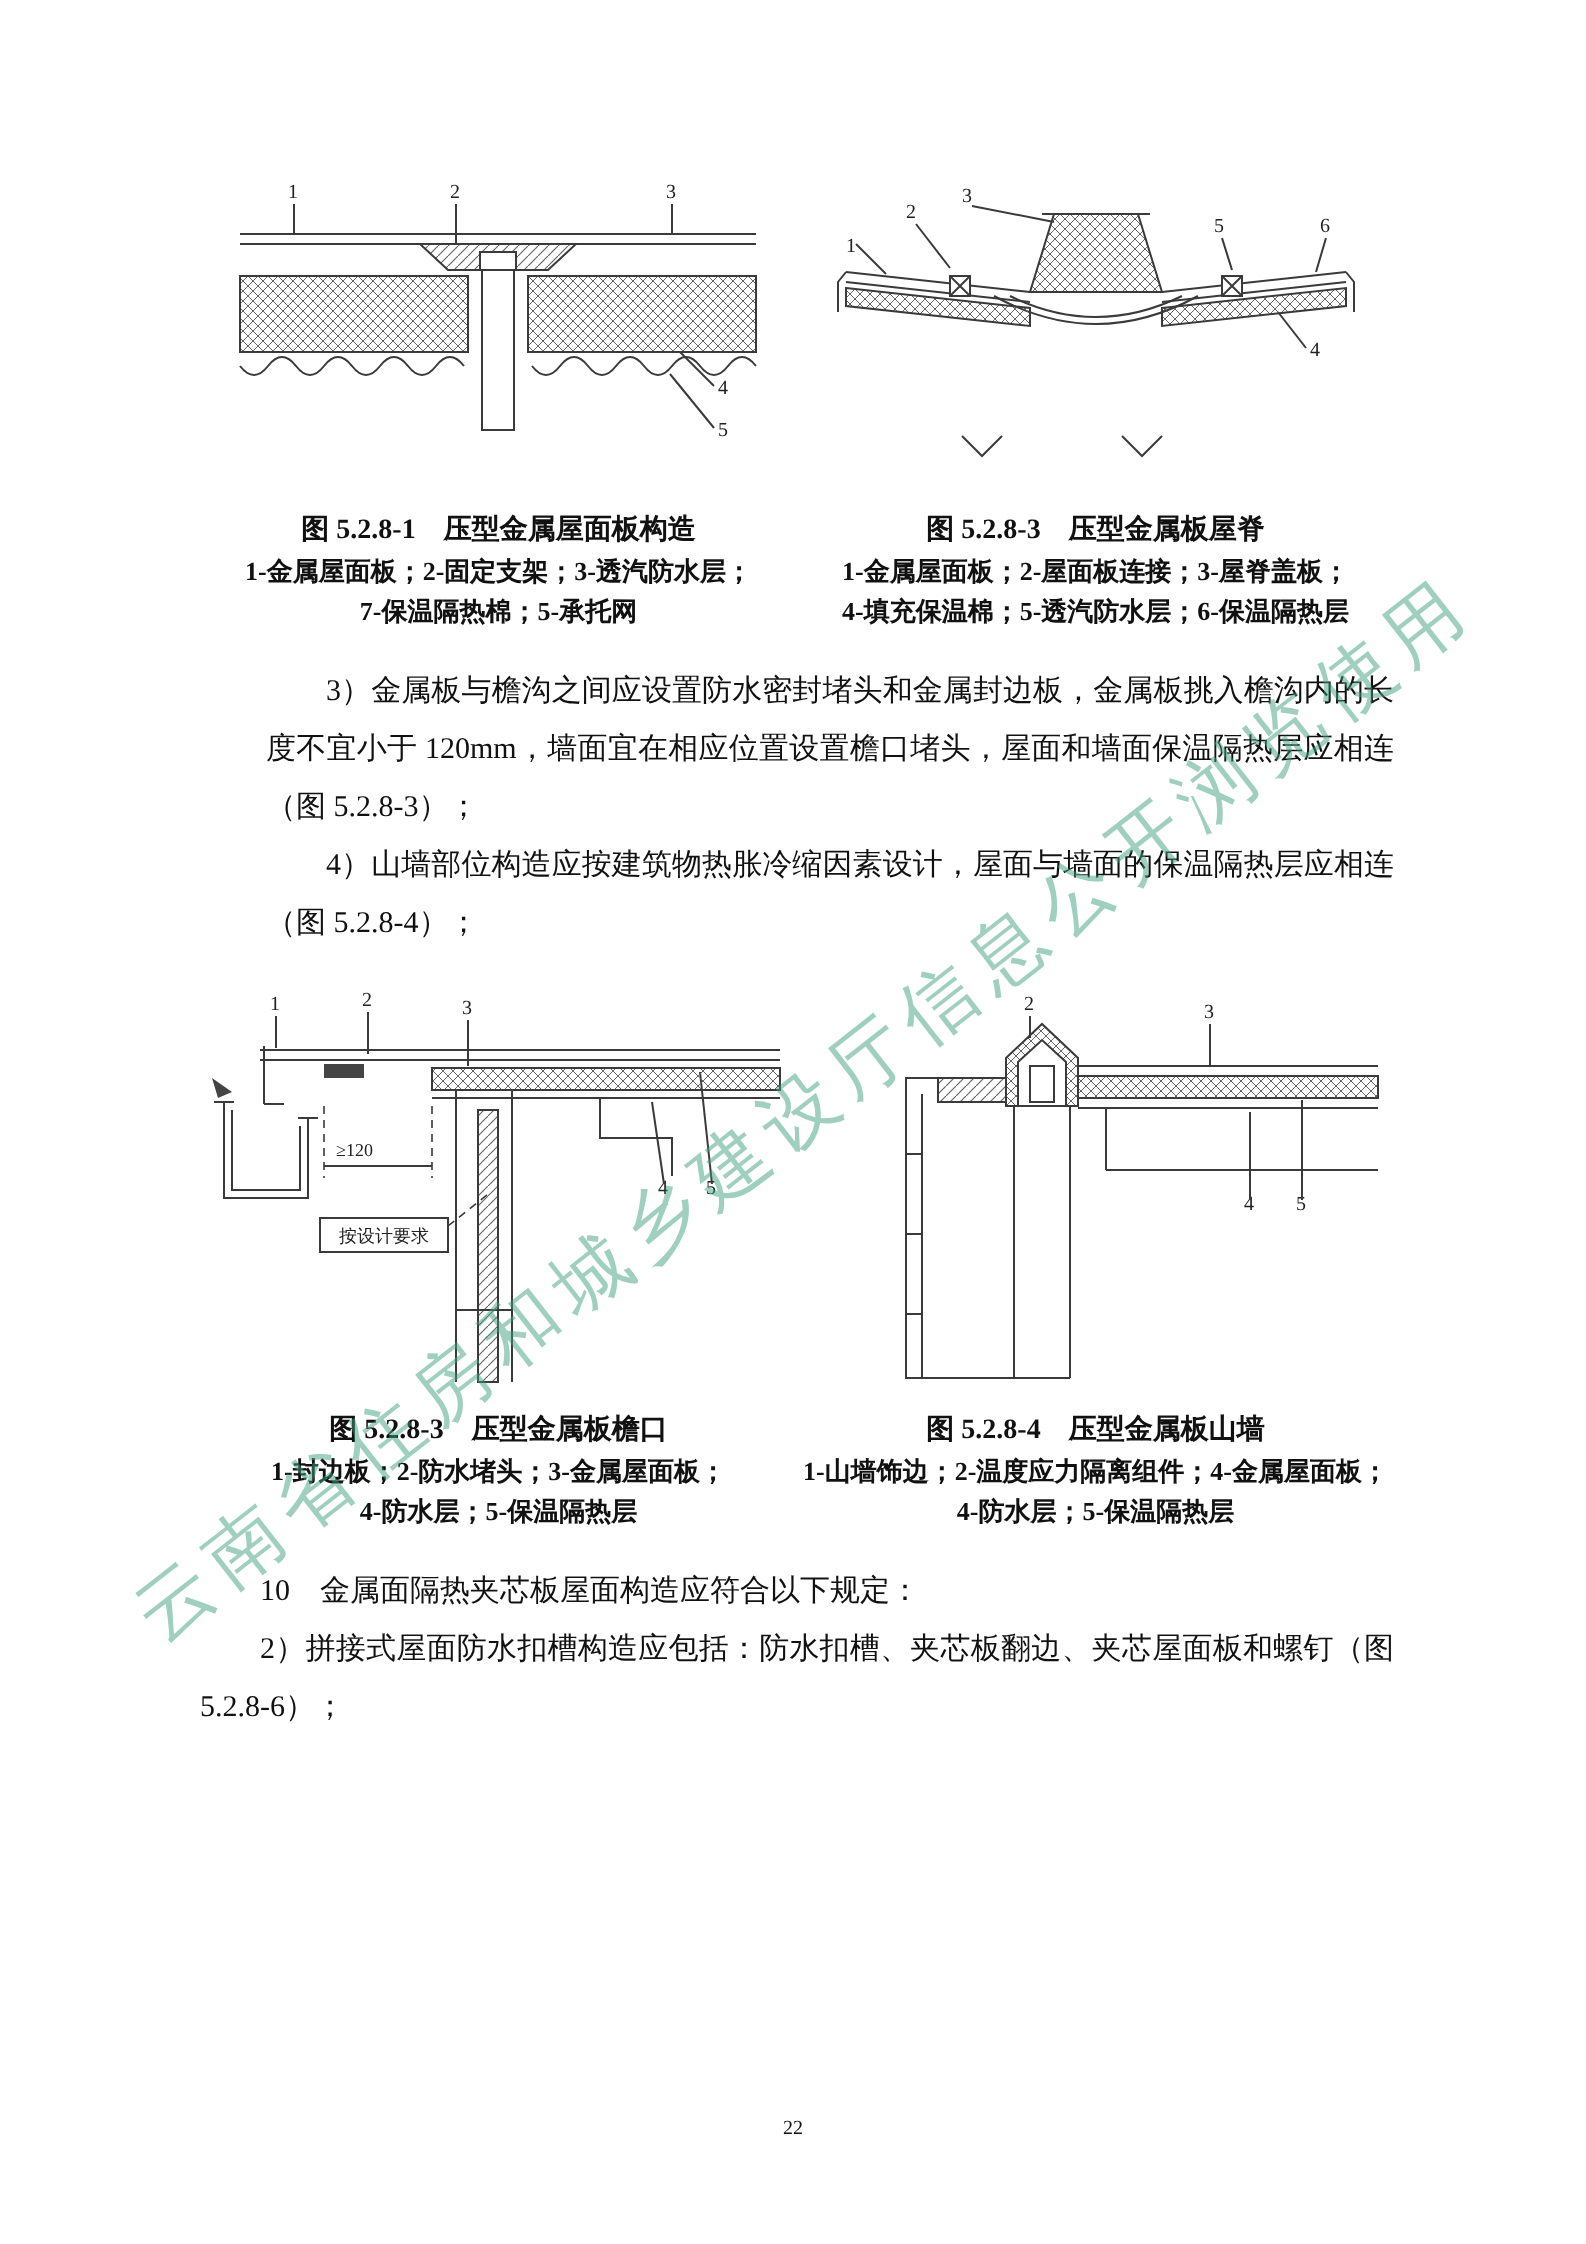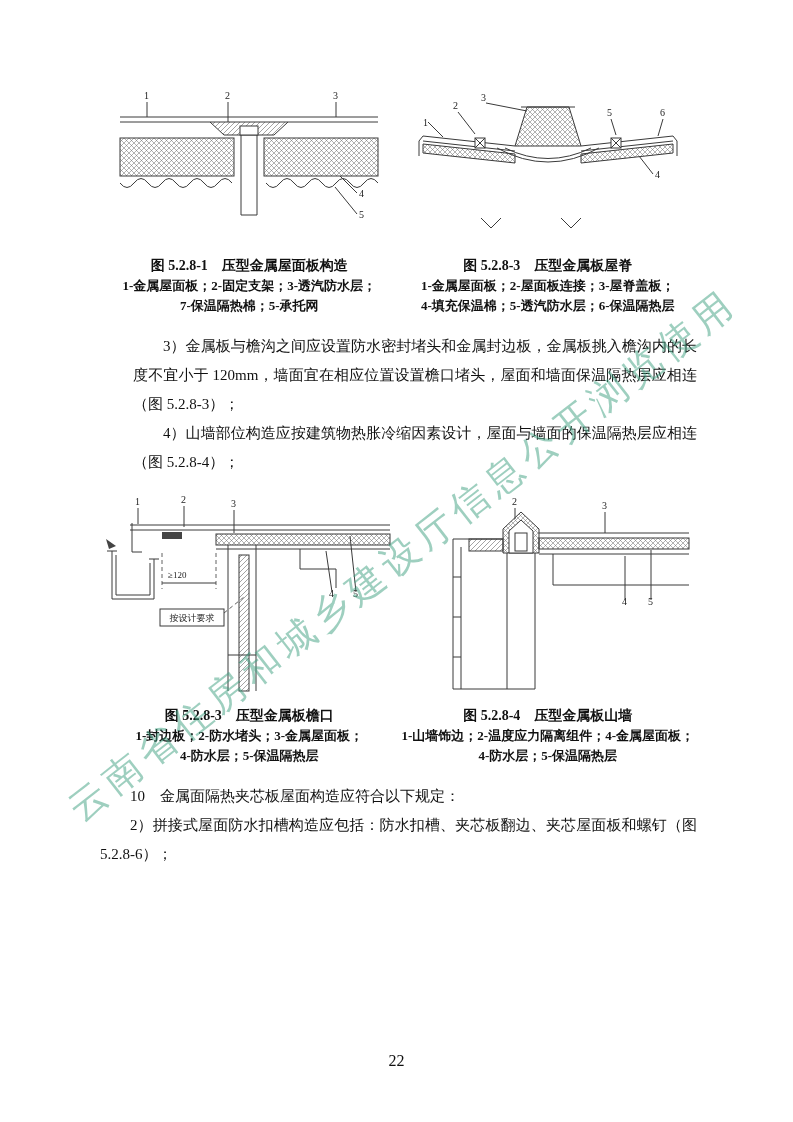--- a/index.html
+++ b/index.html
@@ -12,21 +12,21 @@
   .content { position:absolute; inset:0; padding:88px 96px 0 100px; z-index:1; }
   .fig-row { display:flex; width:100%; }
   .fig-col { width:50%; display:flex; flex-direction:column; align-items:center; justify-content:flex-end; }
   .diagram { display:block; }
   .figcap { font-weight:bold; font-size:14px; line-height:20px; margin-top:6px; text-align:left; }
   .legend { font-size:13px; line-height:20px; text-align:right;font-weight:bold; }
   .para { font-size:15px; line-height:29px; text-align:justify; text-indent:2em; }
   .para-group { margin-top:16px;margin-left:33px; }
   .row2 { margin-top:16px; }
   .sec10 { margin-top:16px; }
-  .page-number { position:absolute; left:0; bottom:52px; width:100%; text-align:center; font-size:16px; z-index:1; }
+  .page-number { position:absolute; left:0; bottom:52px; width:100%; text-align:center; font-size:10px; z-index:1; }
   .watermark {
     position:absolute; left:-14px; top:532px; width:820px; height:56px; line-height:56px;
     text-align:center; white-space:nowrap; transform:rotate(-38deg); transform-origin:center;
     font-size:38px; letter-spacing:6px; color:rgba(62,160,128,0.50);
     pointer-events:none; z-index:5; font-family:"Liberation Serif","DejaVu Serif",serif;
   }
   svg text { font-size:10px; fill:#222; font-family:"Liberation Serif","DejaVu Serif",serif; }
   svg text.small { font-size:9px; }
   .s { stroke:#3a3a3a; stroke-width:1; fill:none; }
   .sh { stroke:#3a3a3a; stroke-width:1; }

